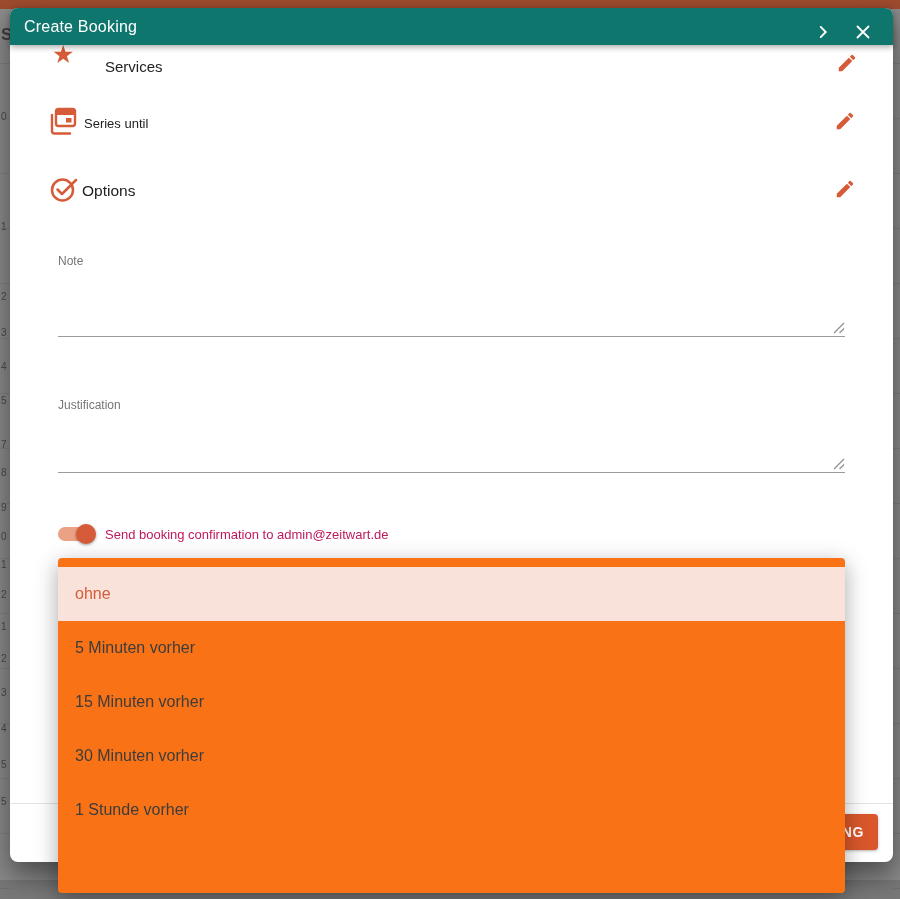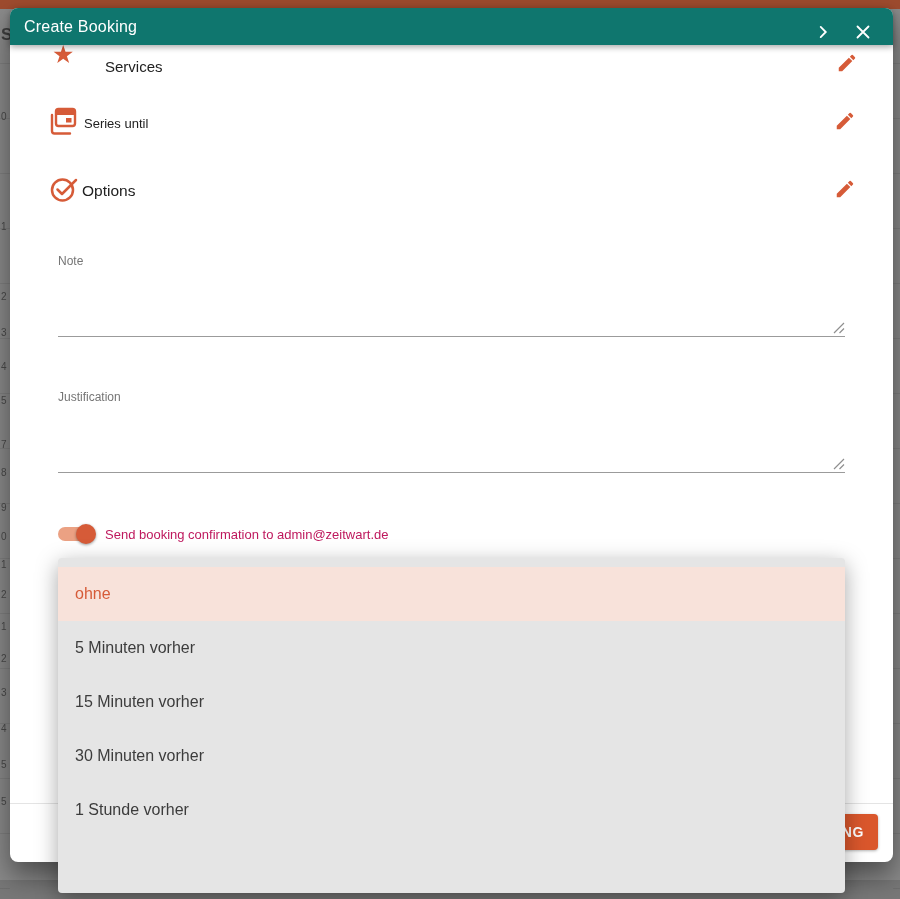--- a/index.html
+++ b/index.html
@@ -50,21 +50,21 @@
   .toggle-label { position:absolute; left:95px; top:519px; font-size:13px; color:#be185d; }
 
   
   .footer-divider { position:absolute; left:0; top:795px; width:883px; height:1px; background:#e4e4e4; }
   .submit-btn { position:absolute; right:15px; top:806px; height:36px; width:150px; background:#da572c;
                 border-radius:4px; z-index:5; color:#ffffff; font-size:14px; font-weight:bold;
                 letter-spacing:0.6px; display:flex; align-items:center; justify-content:flex-end;
                 padding-right:14px; box-shadow:0 1px 3px rgba(0,0,0,0.3); cursor:pointer; }
 
   
-  .dropdown { position:absolute; left:58px; top:558px; width:787px; height:335px; background:#e5e5e5;
+  .dropdown { position:absolute; left:58px; top:558px; width:787px; height:335px; background:#f97316;
               border-radius:4px; box-shadow:0 6px 22px rgba(0,0,0,0.35); z-index:50; padding-top:9px;
               overflow:hidden; }
   .dd-option { height:54px; display:flex; align-items:center; padding-left:17px; font-size:16px;
                color:#3c3c3c; cursor:pointer; }
   .dd-option.selected { background:#f8e2da; color:#d65b38; }
 
   svg { display:block; }
 </style>
 </head>
 <body>
@@ -152,21 +152,21 @@
 
     <span class="field-label" style="left:48px; top:246px;">Note</span>
     <div class="field-area" style="top:269px;">
       <span class="resize-handle">
         <svg width="12" height="12" viewBox="0 0 12 12">
             <path d="M11 1 L1 11 M11 6.5 L6.5 11" stroke="#8f8f8f" stroke-width="1.2" fill="none"></path>
           </svg>
       </span>
     </div>
 
-    <span class="field-label" style="left:48px; top:382px;">Justification</span>
+    <span class="field-label" style="left:48px; top:390px;">Justification</span>
     <div class="field-area" style="top:405px;">
       <span class="resize-handle">
         <svg width="12" height="12" viewBox="0 0 12 12">
             <path d="M11 1 L1 11 M11 6.5 L6.5 11" stroke="#8f8f8f" stroke-width="1.2" fill="none"></path>
           </svg>
       </span>
     </div>
 
     <div class="toggle">
       <span class="toggle-track"></span>

